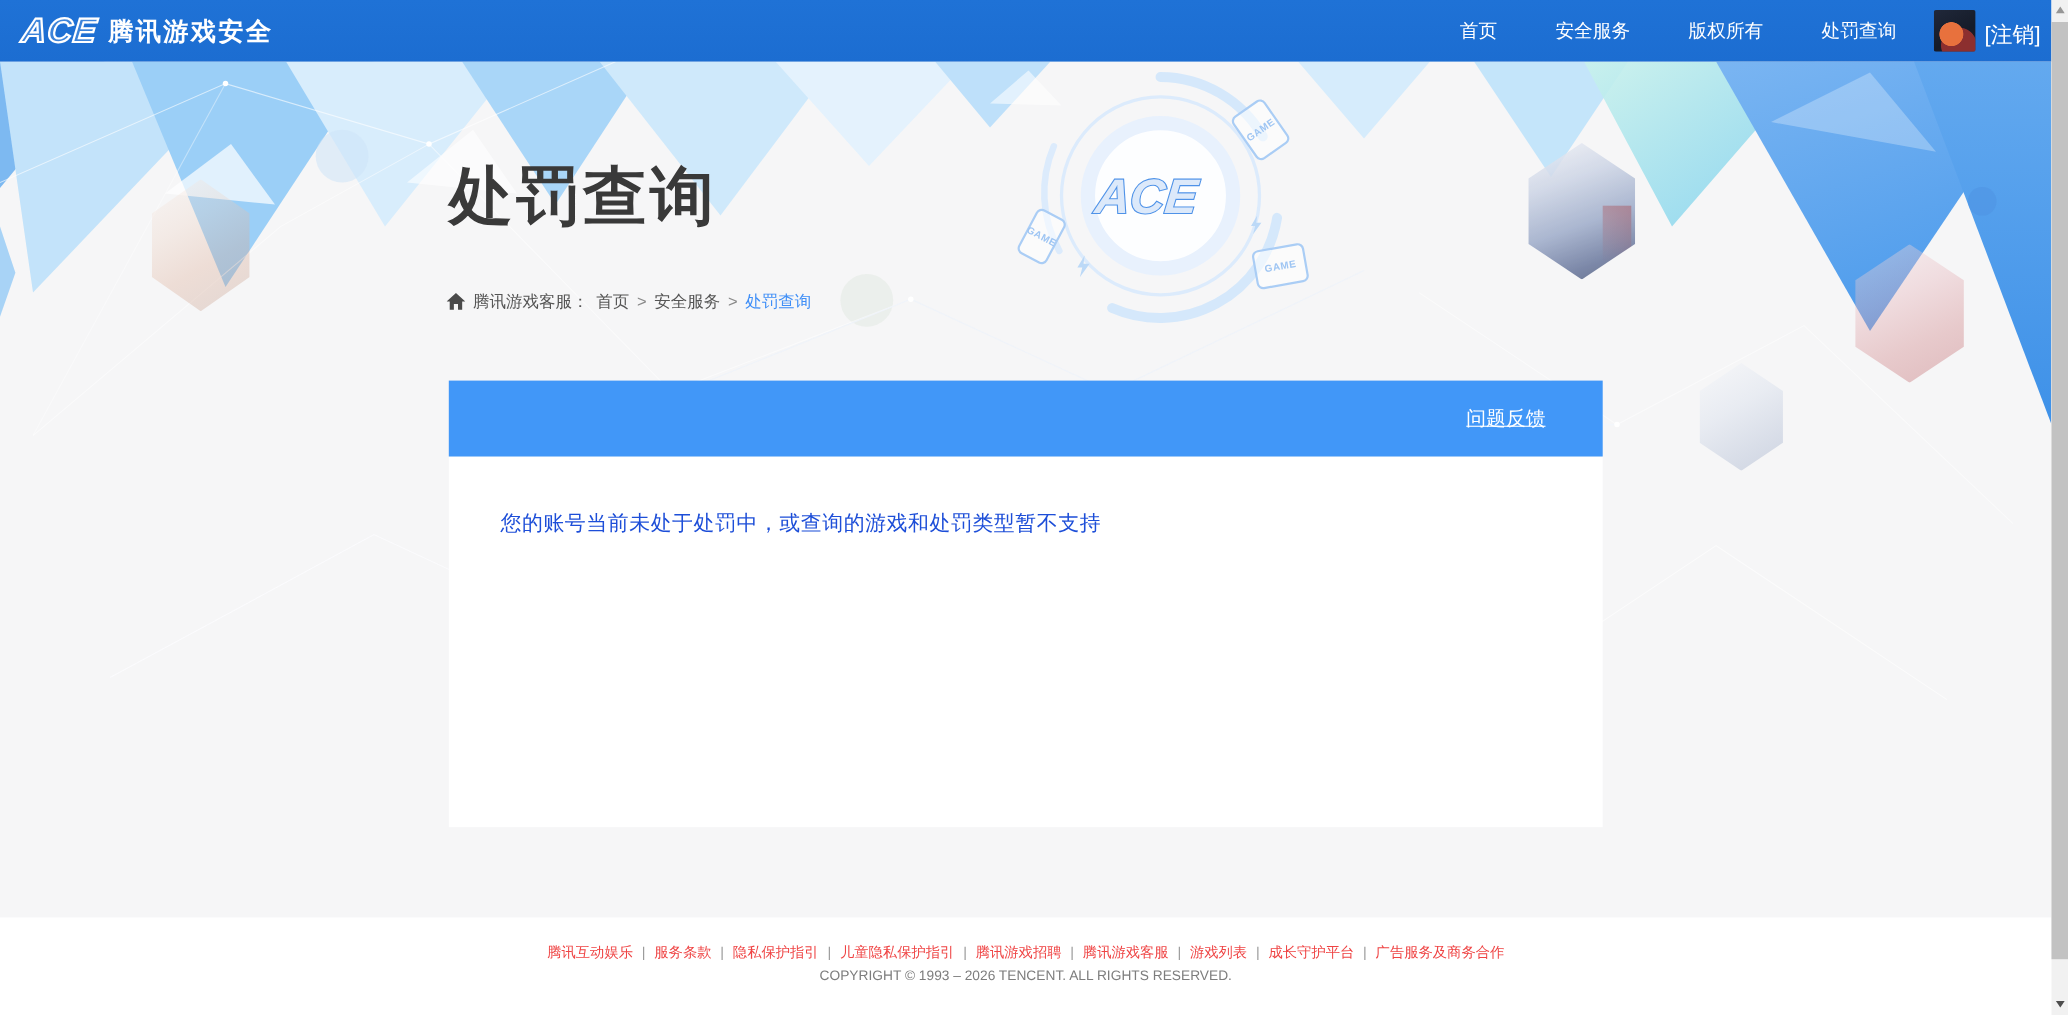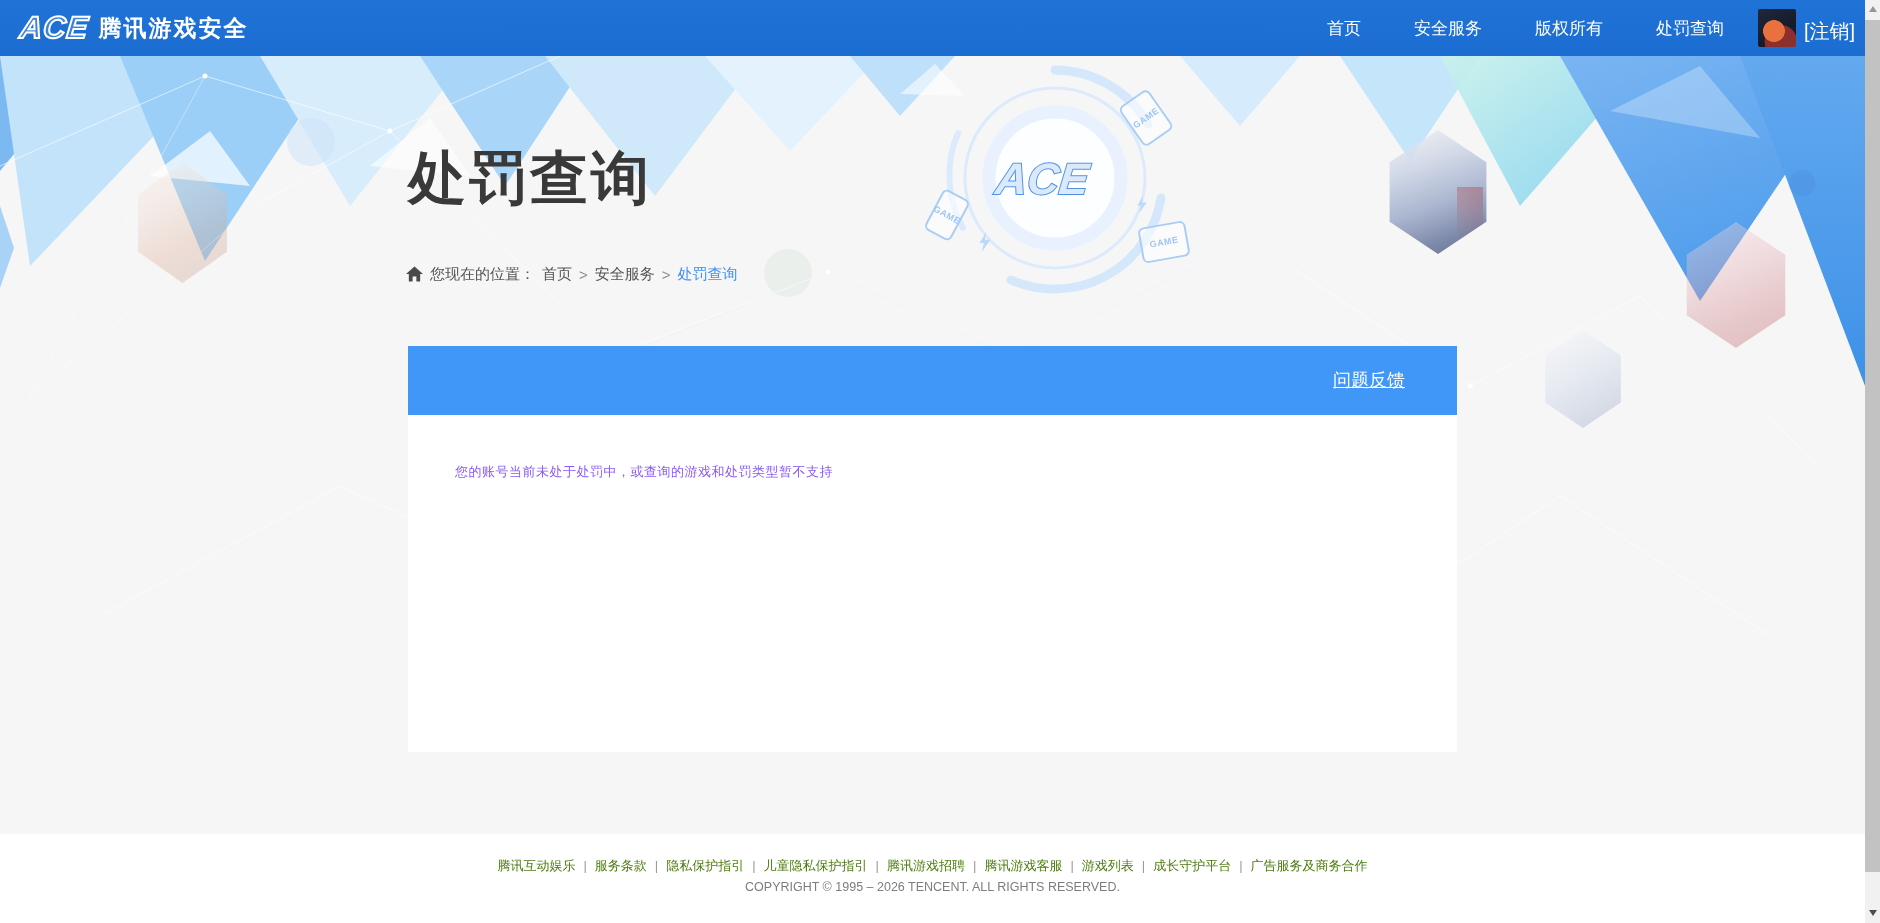--- a/index.html
+++ b/index.html
@@ -79,29 +79,29 @@
   .breadcrumb .crumb-current { color:#3e8ef7; text-decoration:none; cursor:pointer; }
 
   
   .panel { position:absolute; left:408px; top:247px; width:1049px; height:406px; z-index:5; }
   .panel-header { position:relative; height:69px; background:#4197f8;margin-top:43px; }
   .feedback-link {
     position:absolute; right:52px; top:0; line-height:69px;
     color:#ffffff; font-size:18px; text-decoration:underline; cursor:pointer;
   }
   .panel-body { height:337px; background:#ffffff; padding:48px 0 0 47px; }
-  .panel-message { font-size:13px; color:#8b5cf6; letter-spacing:.5px; }
+  .panel-message { font-size:19px; color:#1d4ed8; letter-spacing:.5px; }
 
   
   .footer {
     position:absolute; left:0; top:834px; width:1865px; height:89px;
     background:#ffffff; text-align:center; color:#7d7d7d;
   }
   .footer-links { display:block; padding-top:23px; font-size:13px; }
-  .footer-links a { color:#4d7c0f; text-decoration:none; cursor:pointer;font-family:Liberation Mono, monospace; }
+  .footer-links a { color:#ef4444; text-decoration:none; cursor:pointer;font-family:Liberation Mono, monospace; }
   .footer-links .sep { margin:0 8px; color:#9a9a9a; }
   .footer-copyright { margin-top:5px; font-size:12.5px; }
   .footer-company { margin-top:3px; font-size:12.5px; }
 
   
   .scrollbar { position:absolute; right:0; top:0; width:15px; height:923px; background:#f1f1f1; z-index:40; }
   .sb-thumb { position:absolute; left:0; top:20px; width:15px; height:852px; background:#c2c2c2; }
   .sb-up, .sb-down { position:absolute; left:0; width:15px; height:17px; display:flex; align-items:center; justify-content:center; }
   .sb-up { top:0; } .sb-down { bottom:2px; }
   .tri-up   { width:0; height:0; border-left:4.5px solid transparent; border-right:4.5px solid transparent; border-bottom:6px solid #969696; }
@@ -218,41 +218,41 @@
   <svg class="bolt" style="left:1136px;top:140px" width="12" height="17" viewBox="0 0 10 18">
     <polygon points="6,0 0,10 4,10 2,18 10,7 5,7" fill="#bcd9f7"></polygon>
   </svg>
 
   <h1 class="hero-title">处罚查询</h1>
 
   <div class="breadcrumb">
     <svg width="17" height="17" viewBox="0 0 18 17">
       <path d="M9 0 L18 8 H15 V16 H11 V10.5 H7 V16 H3 V8 H0 Z" fill="#4a4a4a"></path>
     </svg>
-    <span>您现在的位置：</span>
+    <span>腾讯游戏客服：</span>
     <a class="crumb">首页</a>
     <span class="sep-gt">&gt;</span>
     <a class="crumb">安全服务</a>
     <span class="sep-gt">&gt;</span>
     <a class="crumb-current">处罚查询</a>
   </div>
 
   <div class="panel">
     <div class="panel-header">
       <a class="feedback-link">问题反馈</a>
     </div>
     <div class="panel-body">
       <p class="panel-message">您的账号当前未处于处罚中，或查询的游戏和处罚类型暂不支持</p>
     </div>
   </div>
 </section>
 
 <footer class="footer">
   <div class="footer-links"><a class="footer-link-a">腾讯互动娱乐</a><span class="sep">|</span><a class="footer-link-a">服务条款</a><span class="sep">|</span><a class="footer-link-a">隐私保护指引</a><span class="sep">|</span><a class="footer-link-a">儿童隐私保护指引</a><span class="sep">|</span><a class="footer-link-a">腾讯游戏招聘</a><span class="sep">|</span><a class="footer-link-a">腾讯游戏客服</a><span class="sep">|</span><a class="footer-link-a">游戏列表</a><span class="sep">|</span><a class="footer-link-a">成长守护平台</a><span class="sep">|</span><a class="footer-link-a">广告服务及商务合作</a></div>
-  <div class="footer-copyright">COPYRIGHT © 1995 – 2026 TENCENT. ALL RIGHTS RESERVED.</div>
+  <div class="footer-copyright">COPYRIGHT © 1993 – 2026 TENCENT. ALL RIGHTS RESERVED.</div>
 </footer>
 
 <div class="scrollbar">
   <div class="sb-up">
       <div class="tri-up"></div>
     </div>
   <div class="sb-thumb"></div>
   <div class="sb-down">
       <div class="tri-down"></div>
     </div>

